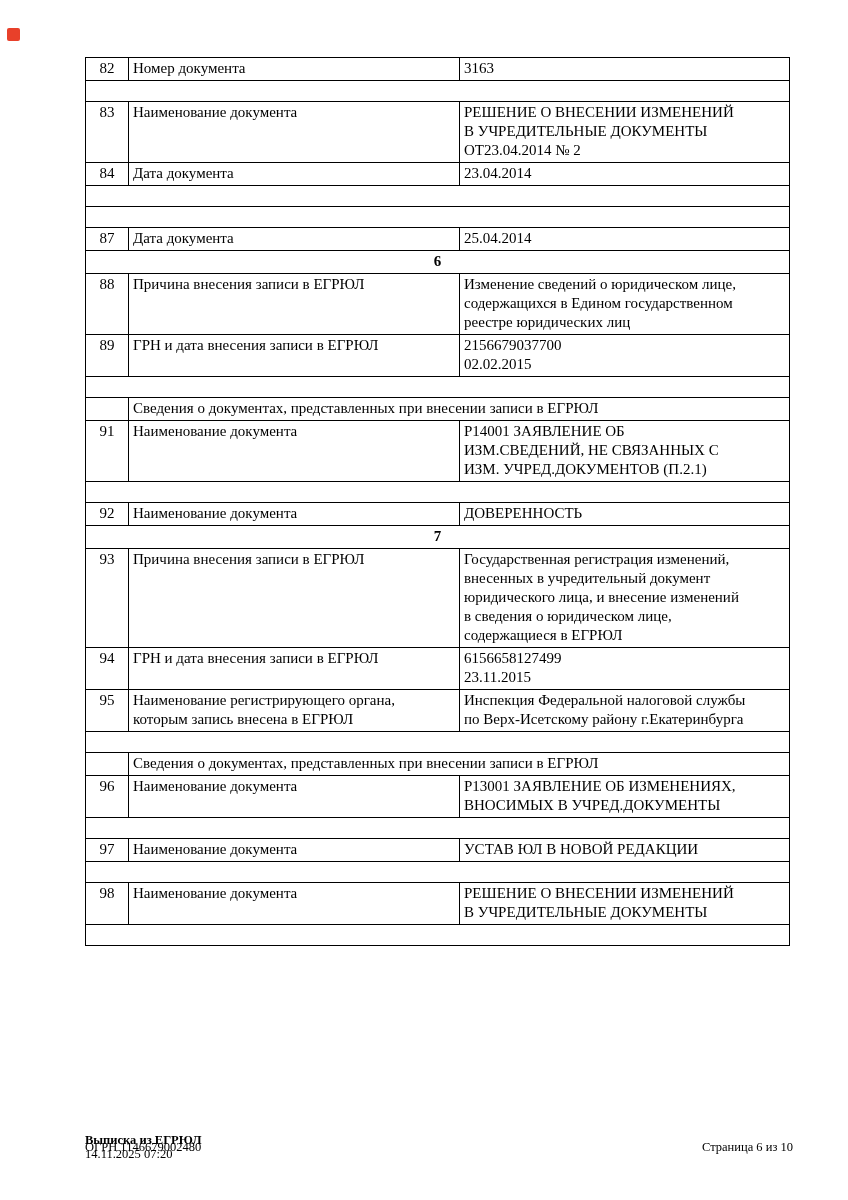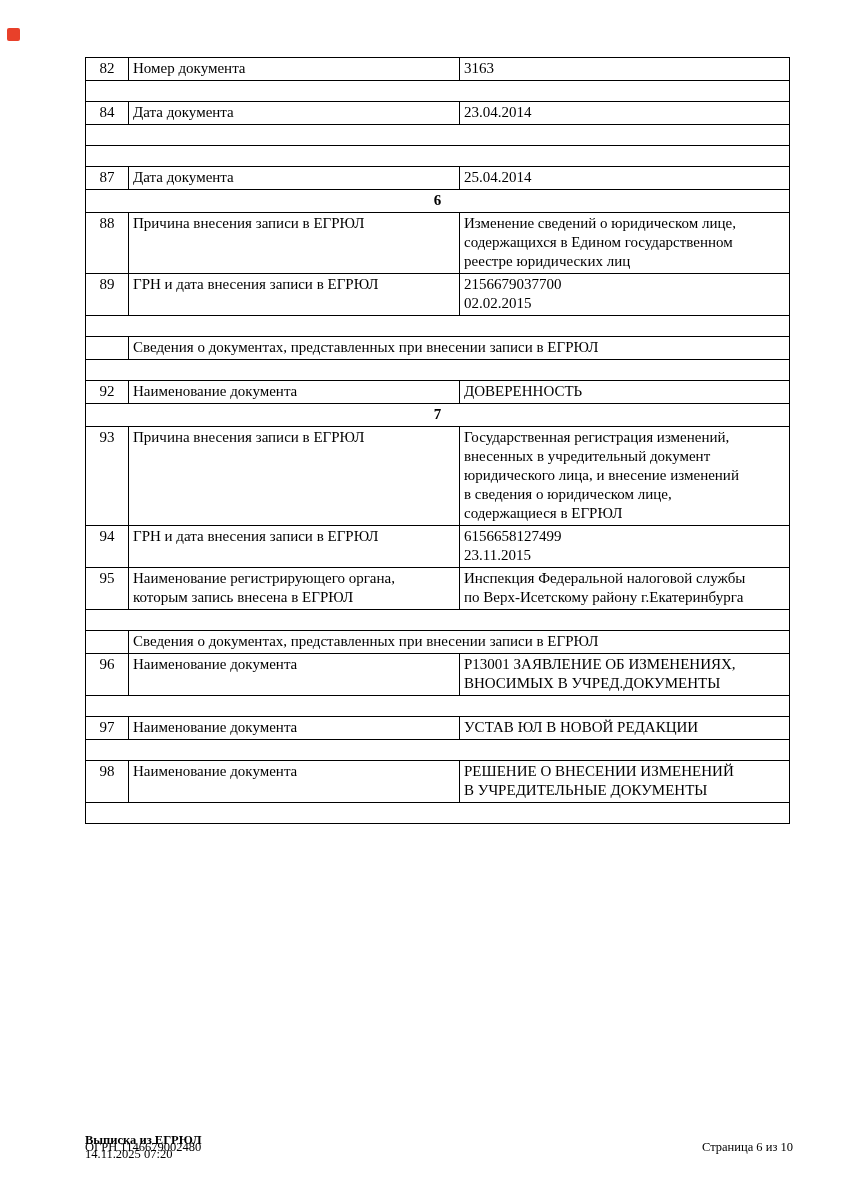--- a/index.html
+++ b/index.html
@@ -70,20 +70,27 @@
     </colgroup>
   <tbody>
     <tr class="single">
       <td class="num">82</td>
       <td class="lbl">Номер документа</td>
       <td class="val">3163</td>
     </tr>
     <tr class="spacer">
         <td colspan="3"></td>
       </tr>
+    <tr>
+      <td class="num">83</td>
+      <td class="lbl">Наименование документа</td>
+      <td class="val">РЕШЕНИЕ О ВНЕСЕНИИ ИЗМЕНЕНИЙ
+В УЧРЕДИТЕЛЬНЫЕ ДОКУМЕНТЫ
+ОТ23.04.2014 № 2</td>
+    </tr>
     <tr class="single">
       <td class="num">84</td>
       <td class="lbl">Дата документа</td>
       <td class="val">23.04.2014</td>
     </tr>
     <tr class="spacer">
         <td colspan="3"></td>
       </tr>
     <tr class="spacer">
         <td colspan="3"></td>
@@ -108,20 +115,27 @@
       <td class="lbl">ГРН и дата внесения записи в ЕГРЮЛ</td>
       <td class="val">2156679037700
 02.02.2015</td>
     </tr>
     <tr class="spacer">
         <td colspan="3"></td>
       </tr>
     <tr class="span-row">
       <td class="num"></td>
       <td colspan="2" class="span-text">Сведения о документах, представленных при внесении записи в ЕГРЮЛ</td>
+    </tr>
+    <tr>
+      <td class="num">91</td>
+      <td class="lbl">Наименование документа</td>
+      <td class="val">Р14001 ЗАЯВЛЕНИЕ ОБ
+ИЗМ.СВЕДЕНИЙ, НЕ СВЯЗАННЫХ С
+ИЗМ. УЧРЕД.ДОКУМЕНТОВ (П.2.1)</td>
     </tr>
     <tr class="spacer">
         <td colspan="3"></td>
       </tr>
     <tr class="single">
       <td class="num">92</td>
       <td class="lbl">Наименование документа</td>
       <td class="val">ДОВЕРЕННОСТЬ</td>
     </tr>
     <tr class="section">

